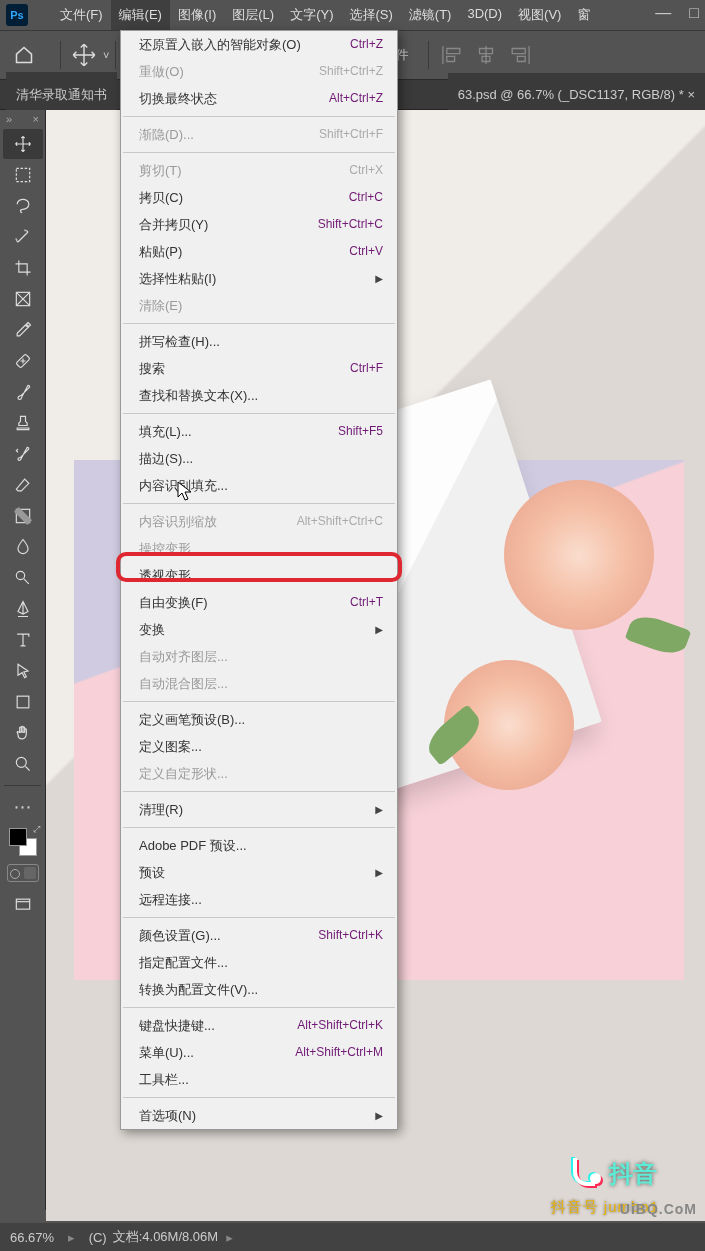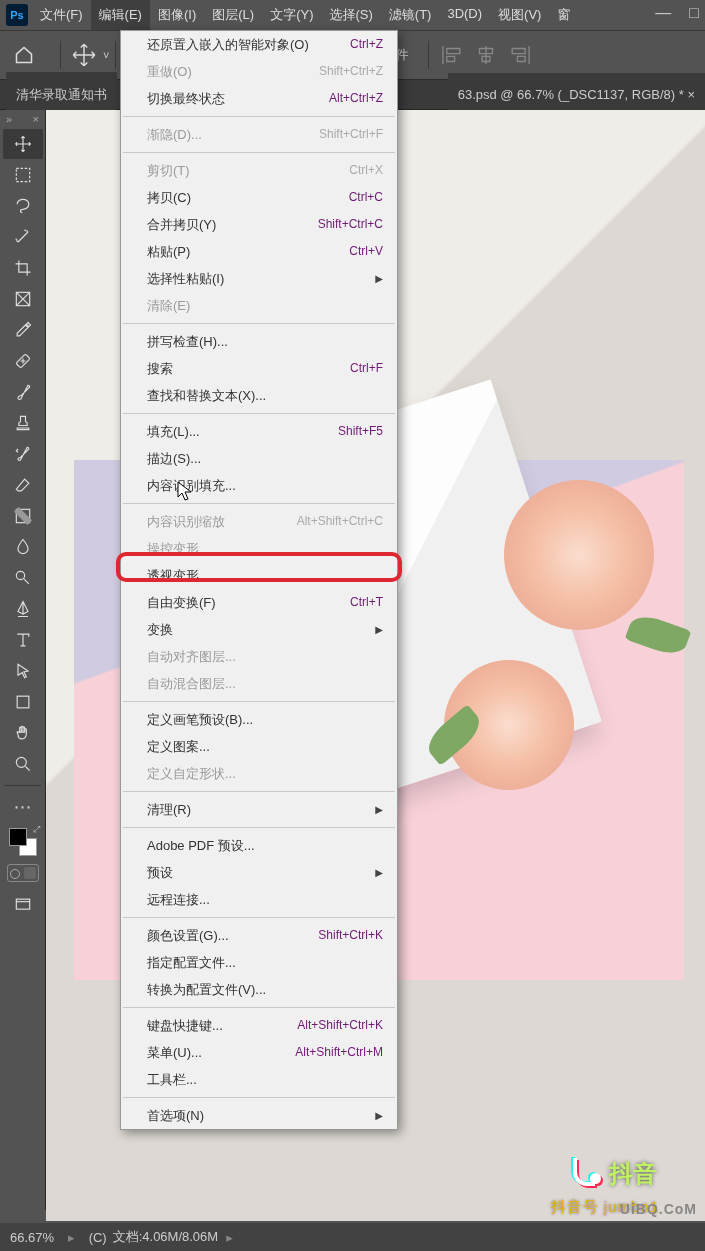--- a/index.html
+++ b/index.html
@@ -1,18 +1,18 @@
 <!DOCTYPE html>
 <html><head>
 <meta charset="utf-8">
 <style>
 *{margin:0;padding:0;box-sizing:border-box;font-family:"Microsoft YaHei",Arial,sans-serif;user-select:none}
 body{width:705px;height:1251px;background:#535353;overflow:hidden;position:relative}
 .menubar{height:30px;background:#535353;display:flex;align-items:center;padding-left:6px;color:#ddd;font-size:13px}
-.ps-logo{width:22px;height:22px;background:#001e36;border-radius:3px;display:flex;align-items:center;justify-content:center;color:#31a8ff;font-weight:bold;font-size:11px;margin-right:4px}
+.ps-logo{width:22px;height:22px;background:#001e36;border-radius:3px;display:flex;align-items:center;justify-content:center;color:#31a8ff;font-weight:bold;font-size:11px;margin-right:24px}
 .menu-item{padding:6px 8px;cursor:default}
 .menu-item.active{background:#3f3f3f}
 .win-controls{position:absolute;right:6px;top:4px;display:flex;gap:18px;color:#ccc;font-size:16px}
 .options-bar{height:50px;background:#535353;border-top:1px solid #383838;border-bottom:1px solid #2a2a2a;display:flex;align-items:center;padding-left:10px;color:#ccc}
 .home-icon{width:28px;height:28px;display:flex;align-items:center;justify-content:center;margin-right:16px}
 .tabbar{height:30px;background:#3a3a3a;display:flex;align-items:center;padding-left:6px;color:#ccc;font-size:13px;border-bottom:1px solid #252525}
 .tab{padding:14px 10px;background:#3a3a3a}
 .toolbar{position:absolute;left:0;top:110px;width:46px;background:#535353;border-right:1px solid #2a2a2a;height:1100px}
 .tool-hdr{display:flex;align-items:center;justify-content:space-between;padding:3px 6px;color:#aaa;font-size:11px}
 .tool{width:40px;height:30px;margin:1px auto;display:flex;align-items:center;justify-content:center;color:#ddd;border-radius:2px}
@@ -29,30 +29,30 @@
 .diag{position:absolute;left:0;top:0;width:100%;height:100%;background:linear-gradient(135deg,#f0ece8 0%,#f0ece8 38%,#ddd8d3 38.3%,#ddd8d3 100%)}
 .img-area{position:absolute;left:28px;top:350px;width:610px;height:520px;background:linear-gradient(160deg,#d0cbe0 0%,#d0cbe0 30%,#f7d0d8 30.3%,#f7d0d8 100%)}
 .envelope{position:absolute;left:160px;top:-40px;width:320px;height:360px;background:linear-gradient(135deg,#fdfdfd 50%,#f0f0f0 50.3%);transform:rotate(-18deg);box-shadow:-8px 12px 24px rgba(0,0,0,.15);border-radius:2px}
 .rose{position:absolute;border-radius:50%}
 .r1{width:150px;height:150px;left:430px;top:20px;background:radial-gradient(circle at 50% 50%,#faddcf 0%,#f5c1a8 40%,#eeb098 70%,#e59f85 100%)}
 .r2{width:130px;height:130px;left:370px;top:200px;background:radial-gradient(circle at 50% 50%,#faddcf 0%,#f5c1a8 40%,#eeb098 70%,#e5a288 100%)}
 .leaf{position:absolute;width:60px;height:30px;background:#7ea864;border-radius:50% 10% 50% 10%}
 .l1{left:554px;top:160px;transform:rotate(20deg)}
 .l2{left:350px;top:260px;transform:rotate(-40deg)}
 .dropdown{position:absolute;left:120px;top:30px;width:278px;background:#f0f0f0;border:1px solid #999;box-shadow:3px 3px 10px rgba(0,0,0,.4);z-index:100;font-size:13px;color:#333}
-.dd-item{display:flex;justify-content:space-between;padding:5px 14px 5px 26px;line-height:17px}
+.dd-item{display:flex;justify-content:space-between;padding:5px 14px 5px 18px;line-height:17px}
 .dd-item.disabled{color:#9a9a9a}
 .dd-item .sc{color:#701a75;font-size:12px}
 .dd-item.disabled .sc{color:#aaa}
 .dd-sep{height:1px;background:#c8c8c8;margin:4px 2px}
 .sub-arrow{color:#444;font-size:10px}
 .highlight{position:absolute;left:116px;top:552px;width:286px;height:30px;border:4px solid #de2730;border-radius:10px;z-index:101;pointer-events:none}
 .cursor{position:absolute;left:176px;top:480px;z-index:102;pointer-events:none}
 .statusbar{position:absolute;left:0;bottom:0;width:100%;height:28px;background:#424242;color:#ccc;font-size:13px;display:flex;align-items:center;padding-left:10px}
-.douyin{position:absolute;right:48px;bottom:60px;color:#bef264;font-size:24px;font-weight:bold;display:flex;align-items:center;gap:8px;text-shadow:0 0 4px rgba(0,0,0,.6)}
+.douyin{position:absolute;right:48px;bottom:60px;color:#5eead4;font-size:24px;font-weight:bold;display:flex;align-items:center;gap:8px;text-shadow:0 0 4px rgba(0,0,0,.6)}
 .douyin-icon{width:30px;height:34px;position:relative}
 .note{position:absolute;width:22px;height:28px;border:4px solid #fff;border-top:none;border-right:none;border-radius:0 0 0 14px}
 .note::after{content:"";position:absolute;width:11px;height:11px;background:#fff;border-radius:50%;right:-6px;bottom:-2px}
 .note.cy{border-color:#25f4ee;left:0;top:0}
 .note.cy::after{background:#25f4ee}
 .note.rd{border-color:#fe2c55;left:4px;top:3px}
 .note.rd::after{background:#fe2c55}
 .note.wh{left:2px;top:1px}
 .sub-text{position:absolute;right:46px;bottom:34px;color:#eab308;font-size:15px;letter-spacing:1px;text-shadow:0 0 3px rgba(0,0,0,.6)}
 .watermark{position:absolute;right:8px;bottom:34px;color:#888;font-size:14px;font-weight:bold;letter-spacing:1px}

